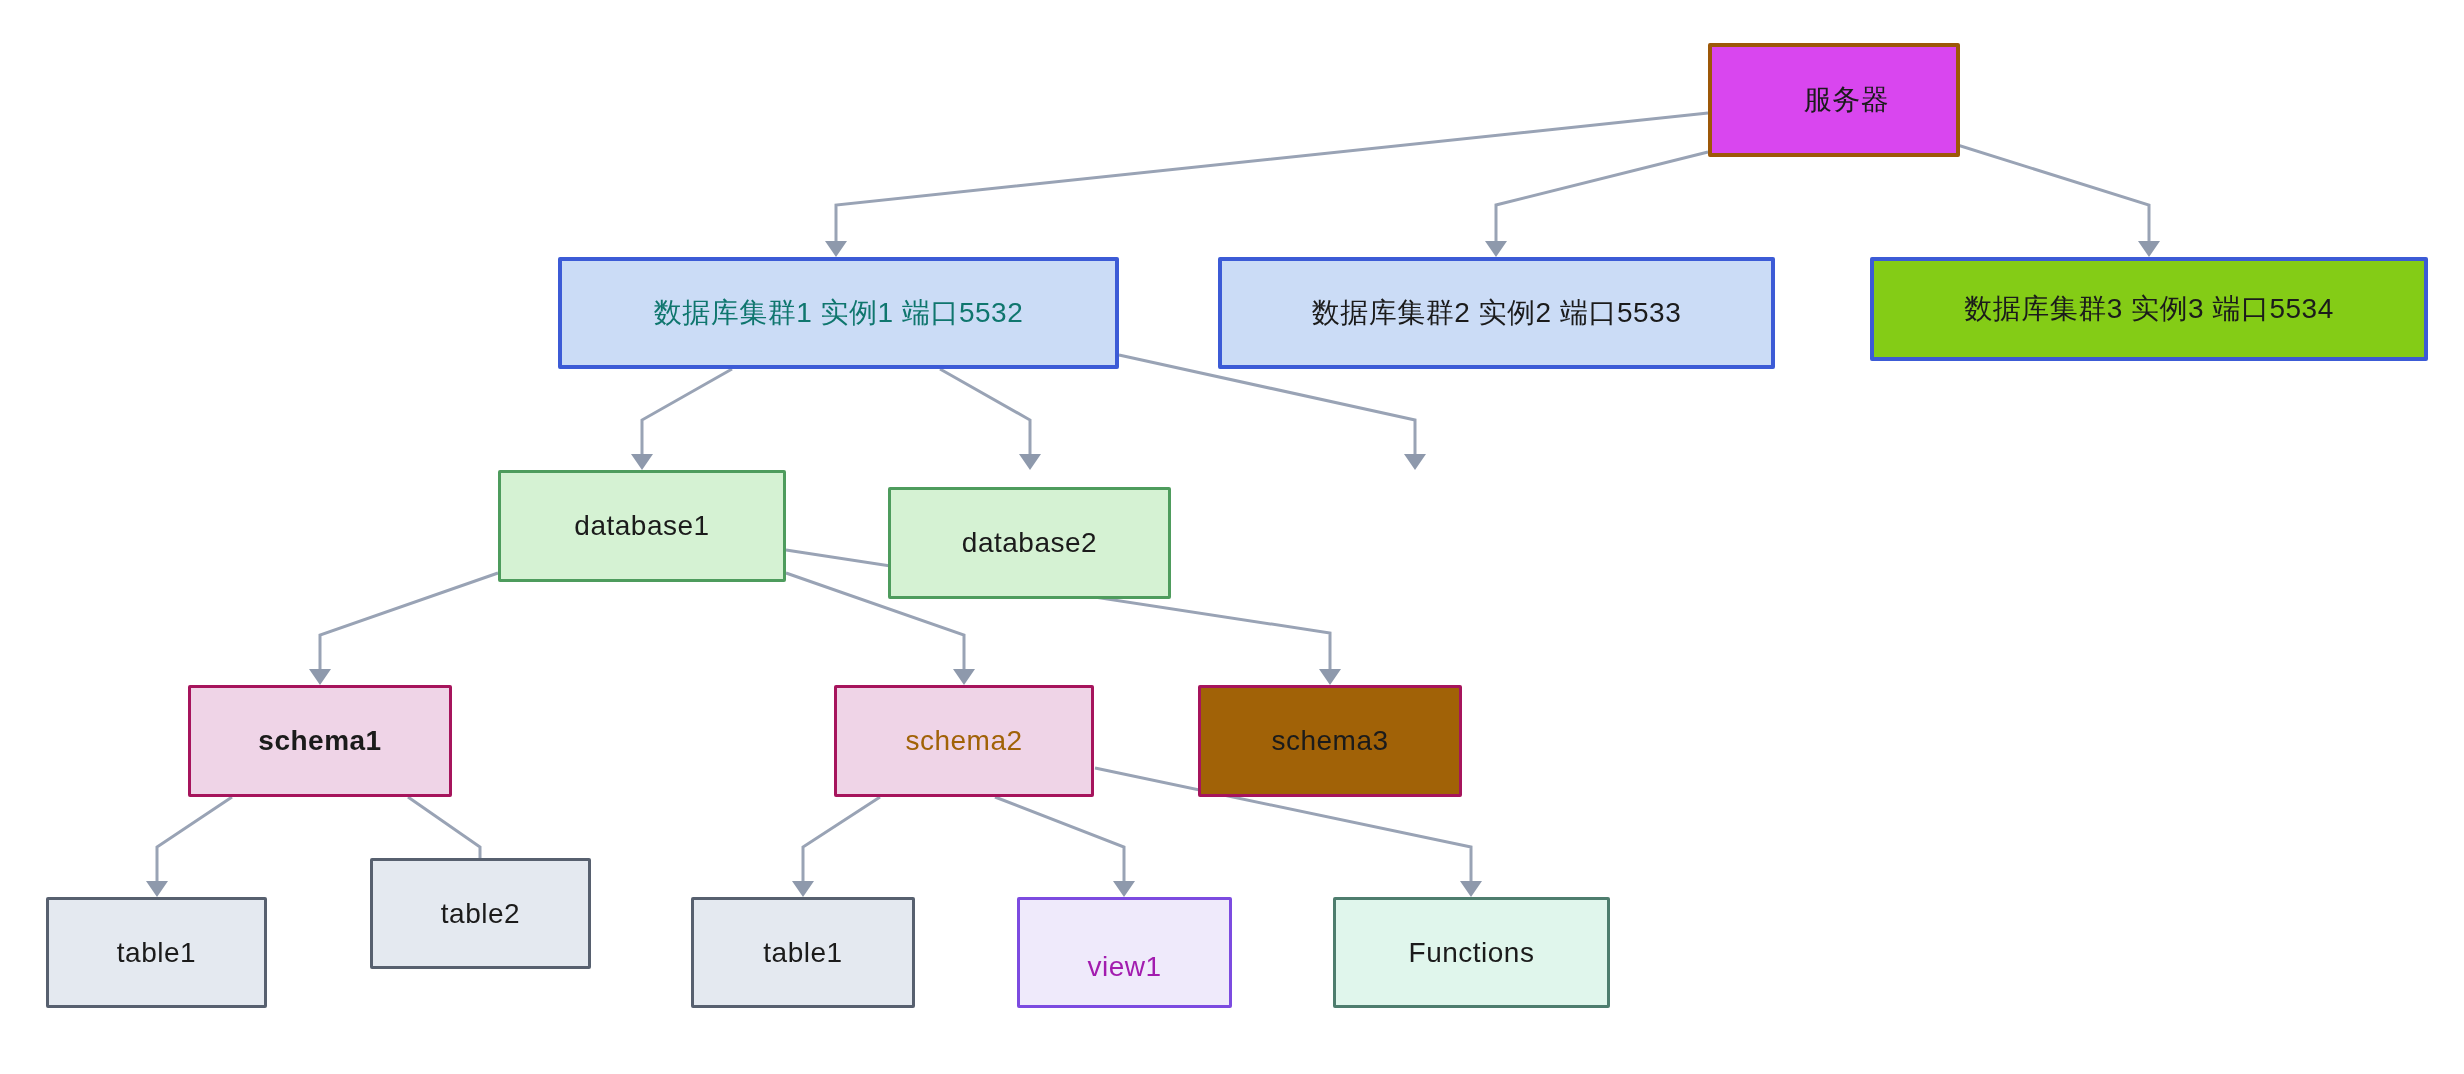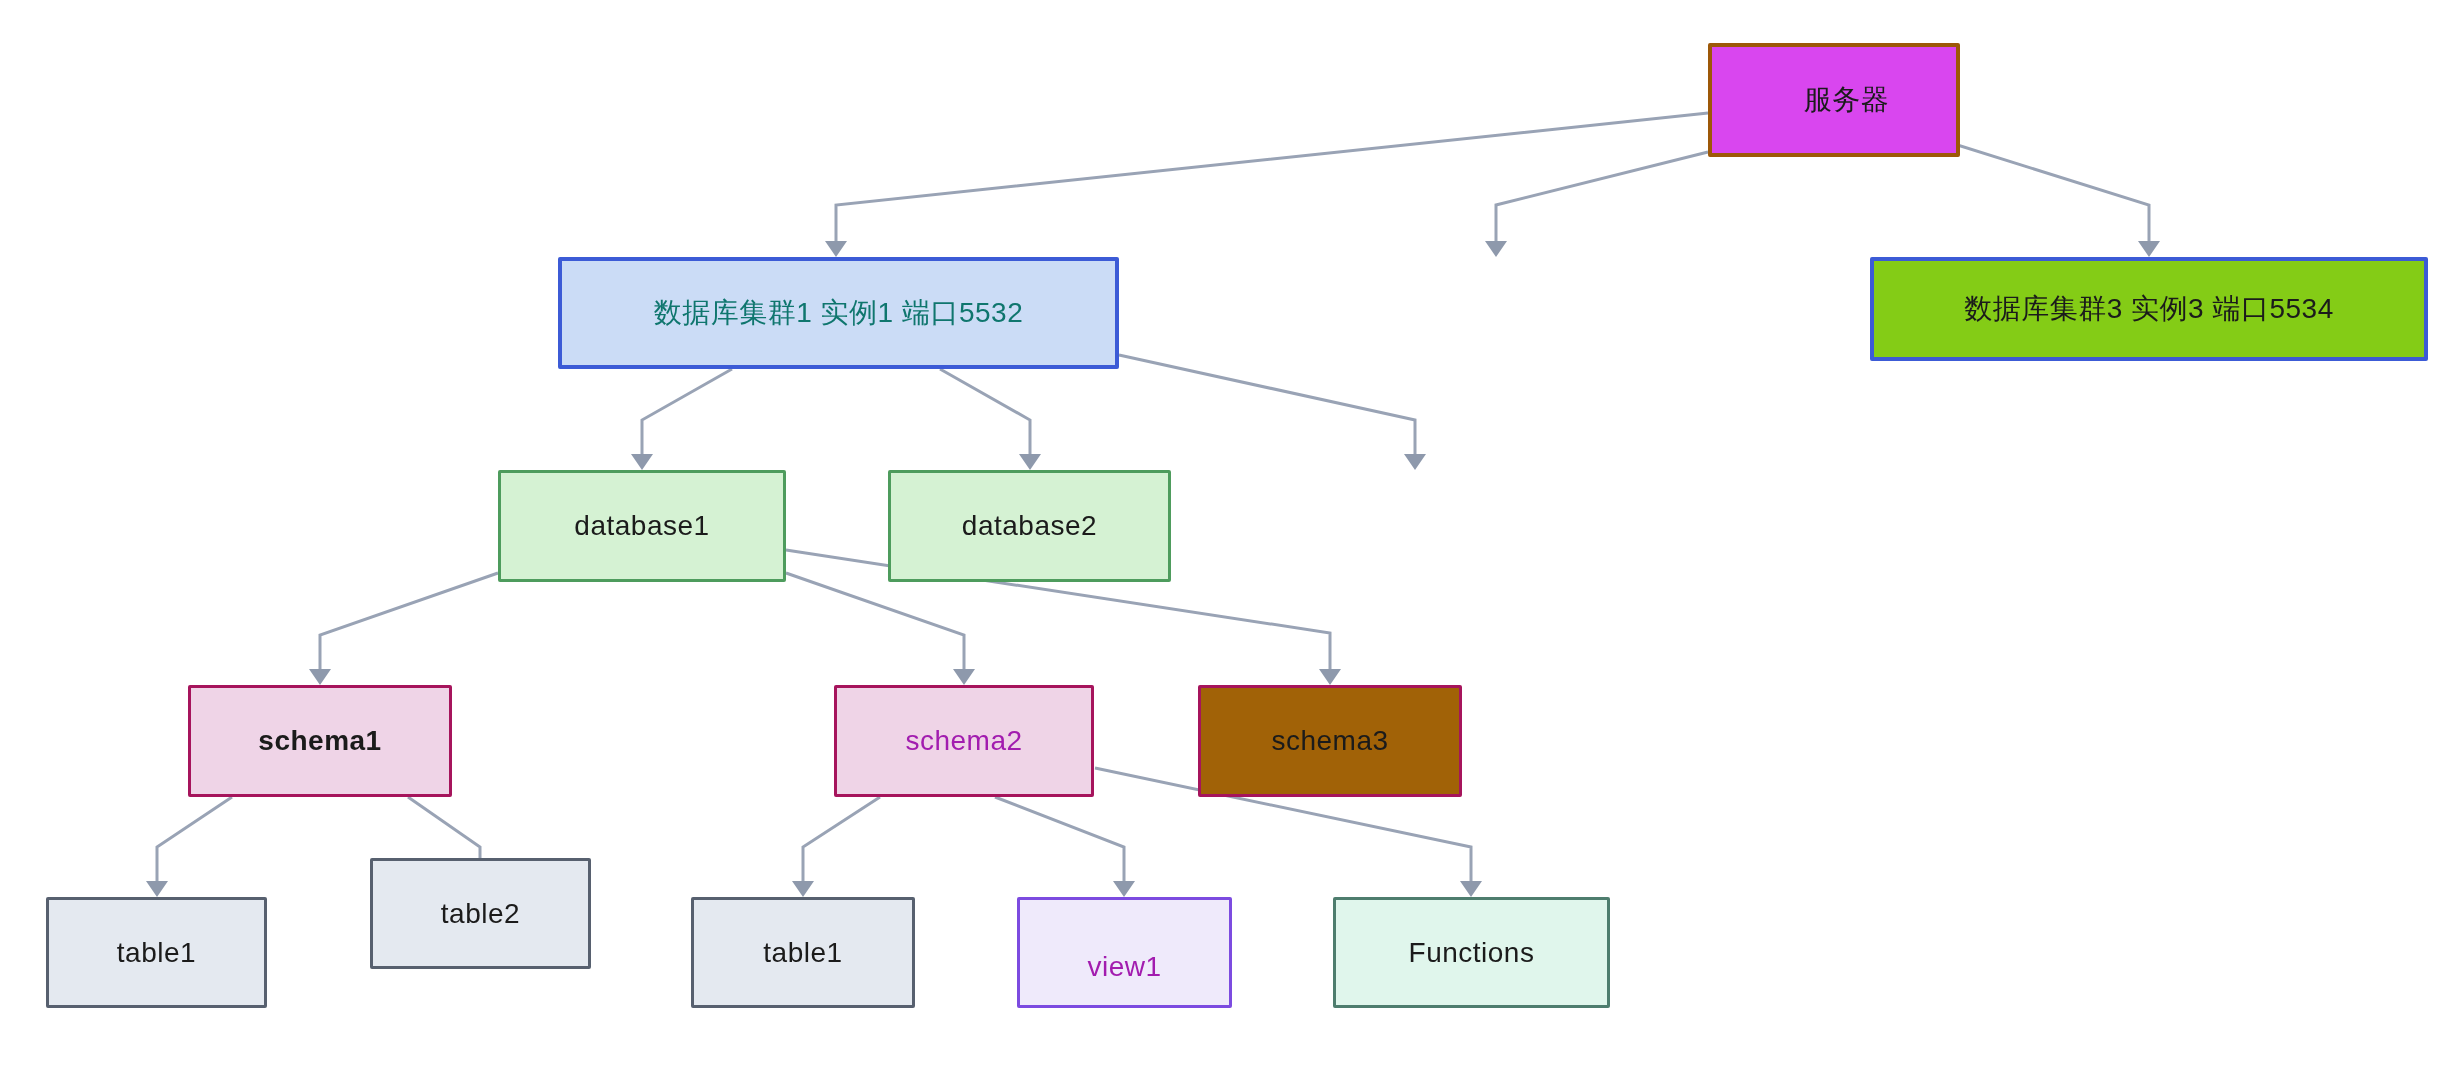--- a/index.html
+++ b/index.html
@@ -46,34 +46,37 @@
       <polygon points="1113,881 1135,881 1124,897" fill="#8E99AC"></polygon>
       <polyline points="1095,768 1471,847 1471,884" fill="none" stroke="#99A3B5" stroke-width="3"></polyline>
       <polygon points="1460,881 1482,881 1471,897" fill="#8E99AC"></polygon>
     </svg>
     <div class="node" style="left: 1708px; top: 43px; width: 252px; height: 114px; background: #d946ef; border-color: rgb(157, 88, 8); border-width: 4px; padding-left: 25px;">
       <span class="lbl" style="color: rgb(27, 27, 27);">服务器</span>
     </div>
     <div class="node" style="left: 558px; top: 257px; width: 561px; height: 112px; background: rgb(203, 220, 246); border-color: rgb(60, 91, 214); border-width: 4px;">
       <span class="lbl" style="color: #0f766e;">数据库集群1 实例1 端口5532</span>
     </div>
+    <div class="node" style="left: 1218px; top: 257px; width: 557px; height: 112px; background: rgb(203, 220, 246); border-color: rgb(60, 91, 214); border-width: 4px;">
+      <span class="lbl" style="color: rgb(27, 27, 27);">数据库集群2 实例2 端口5533</span>
+    </div>
     <div class="node" style="left: 1870px; top: 257px; width: 558px; height: 104px; background: #84cc16; border-color: rgb(60, 91, 214); border-width: 4px;">
       <span class="lbl" style="color: rgb(27, 27, 27);">数据库集群3 实例3 端口5534</span>
     </div>
     <div class="node" style="left: 498px; top: 470px; width: 288px; height: 112px; background: rgb(213, 242, 211); border-color: rgb(78, 156, 93); border-width: 3px;">
       <span class="lbl" style="color: rgb(27, 27, 27);">database1</span>
     </div>
-    <div class="node" style="left: 888px; top: 470px; width: 283px; height: 112px; background: rgb(213, 242, 211); border-color: rgb(78, 156, 93); border-width: 3px; justify-content: center;">
+    <div class="node" style="left: 888px; top: 487px; width: 283px; height: 112px; background: rgb(213, 242, 211); border-color: rgb(78, 156, 93); border-width: 3px; justify-content: center;">
       <span class="lbl" style="color: rgb(27, 27, 27);">database2</span>
     </div>
     <div class="node" style="left: 188px; top: 685px; width: 264px; height: 112px; background: rgb(239, 212, 231); border-color: rgb(166, 20, 92); border-width: 3px; font-weight: bold;">
       <span class="lbl" style="color: rgb(27, 27, 27);">schema1</span>
     </div>
     <div class="node" style="left: 834px; top: 685px; width: 260px; height: 112px; background: rgb(239, 212, 231); border-color: rgb(166, 20, 92); border-width: 3px;">
-      <span class="lbl" style="color: #a21caf; text-align: center;">schema2</span>
+      <span class="lbl" style="color: #a16207; text-align: center;">schema2</span>
     </div>
     <div class="node" style="left: 1198px; top: 685px; width: 264px; height: 112px; background: #a16207; border-color: rgb(166, 20, 92); border-width: 3px;">
       <span class="lbl" style="color: rgb(27, 27, 27);">schema3</span>
     </div>
     <div class="node" style="left: 46px; top: 897px; width: 221px; height: 111px; background: rgb(228, 233, 240); border-color: rgb(87, 96, 111); border-width: 3px;">
       <span class="lbl" style="color: rgb(27, 27, 27);">table1</span>
     </div>
     <div class="node" style="left: 370px; top: 858px; width: 221px; height: 111px; background: rgb(228, 233, 240); border-color: rgb(87, 96, 111); border-width: 3px;">
       <span class="lbl" style="color: rgb(27, 27, 27);">table2</span>
     </div>

